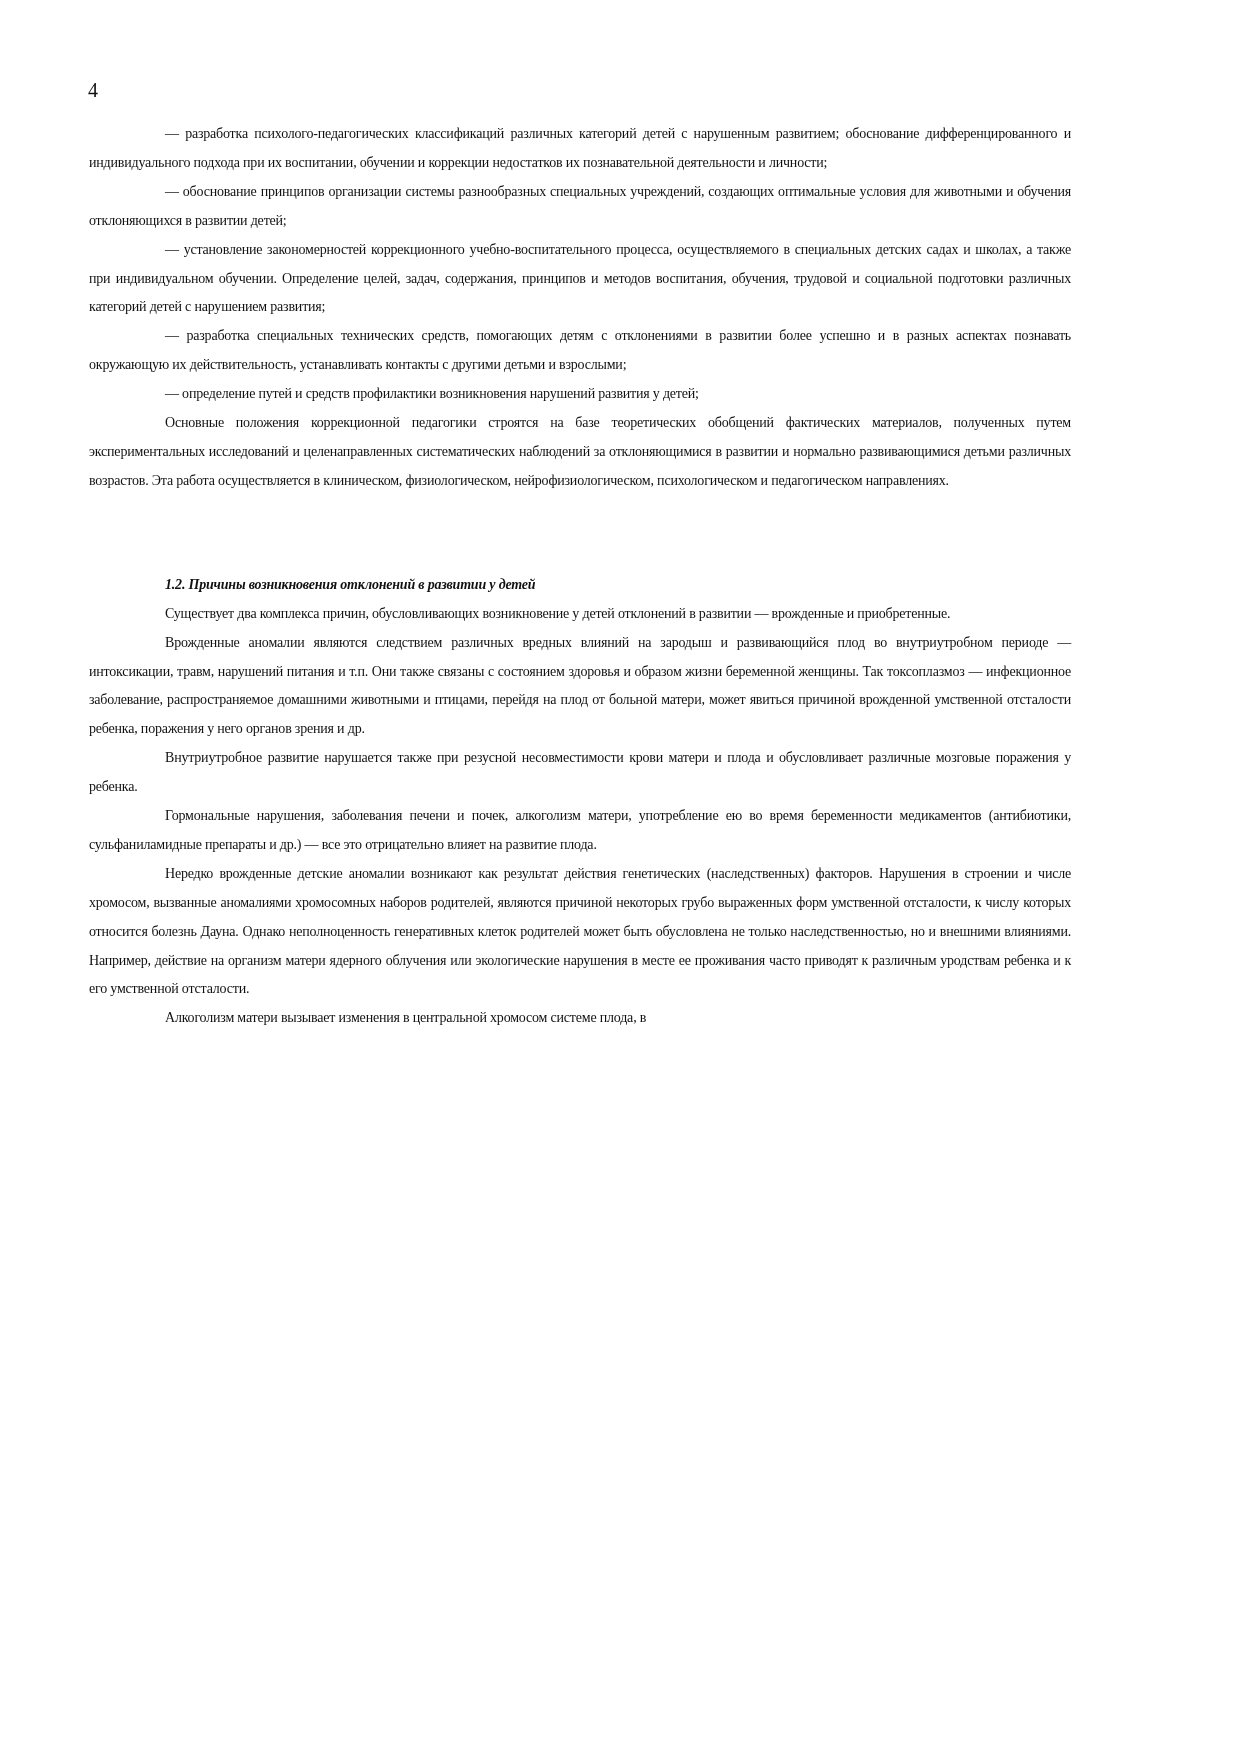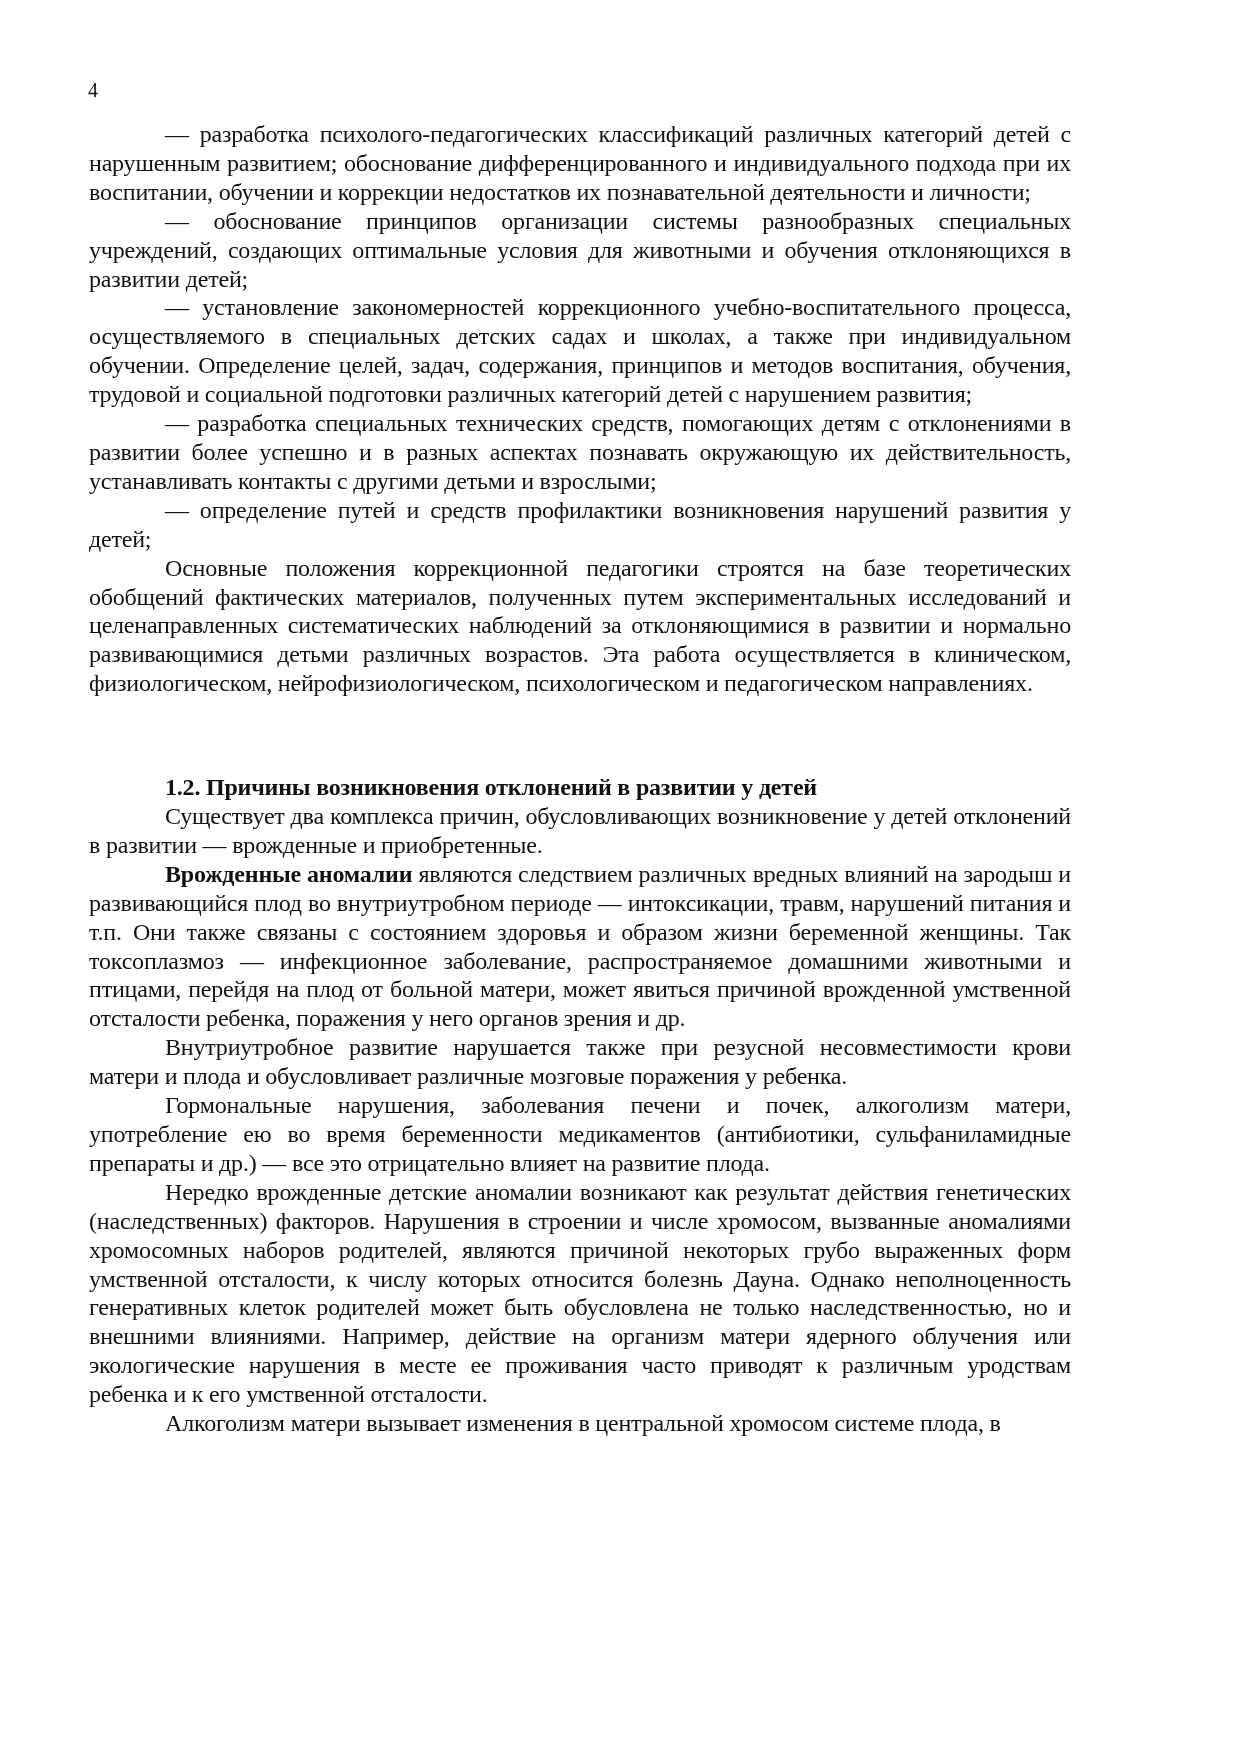--- a/index.html
+++ b/index.html
@@ -8,29 +8,29 @@
     position: absolute; left: 0; top: 0; width: 1241px; height: 1753px;
     background: #ffffff; color: #111111;
     font-family: "Liberation Serif", "DejaVu Serif", serif;
   }
   .page-number {
     position: absolute; left: 88px; top: 78px;
     font-size: 20px; line-height: 24px;
   }
   .content {
     position: absolute; left: 89px; top: 120px; width: 982px;
-    font-size: 24px; line-height: 28.9px; text-align: justify;
+    font-size: 14px; line-height: 28.9px; text-align: justify;
     letter-spacing: -0.2px;
   }
   .content p { margin: 0; text-indent: 76px; }
   .gap { height: 75px; }
   .heading {
-    font-weight: bold; text-indent: 76px; margin: 0;
+    font-weight: bold; text-indent: 76px; margin: 0; font-style: italic;
   }
-  .bold { font-weight: bold; }
+  .bold { font-weight: normal; }
 </style>
 </head>
 <body>
 
 <div class="page">
   <div class="page-number">4</div>
 
   <div class="content">
     <p>— разработка психолого-педагогических классификаций различных категорий детей с нарушенным развитием; обоснование дифференцированного и индивидуального подхода при их воспитании, обучении и коррекции недостатков их познавательной деятельности и личности;</p>
     <p>— обоснование принципов организации системы разнообразных специальных учреждений, создающих оптимальные условия для животными и обучения отклоняющихся в развитии детей;</p>

